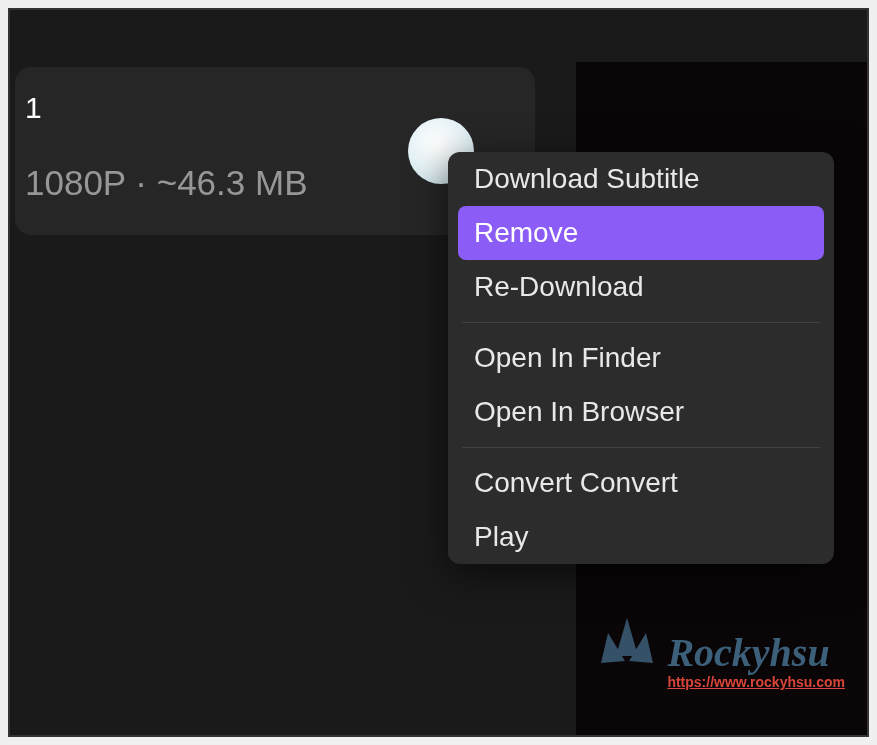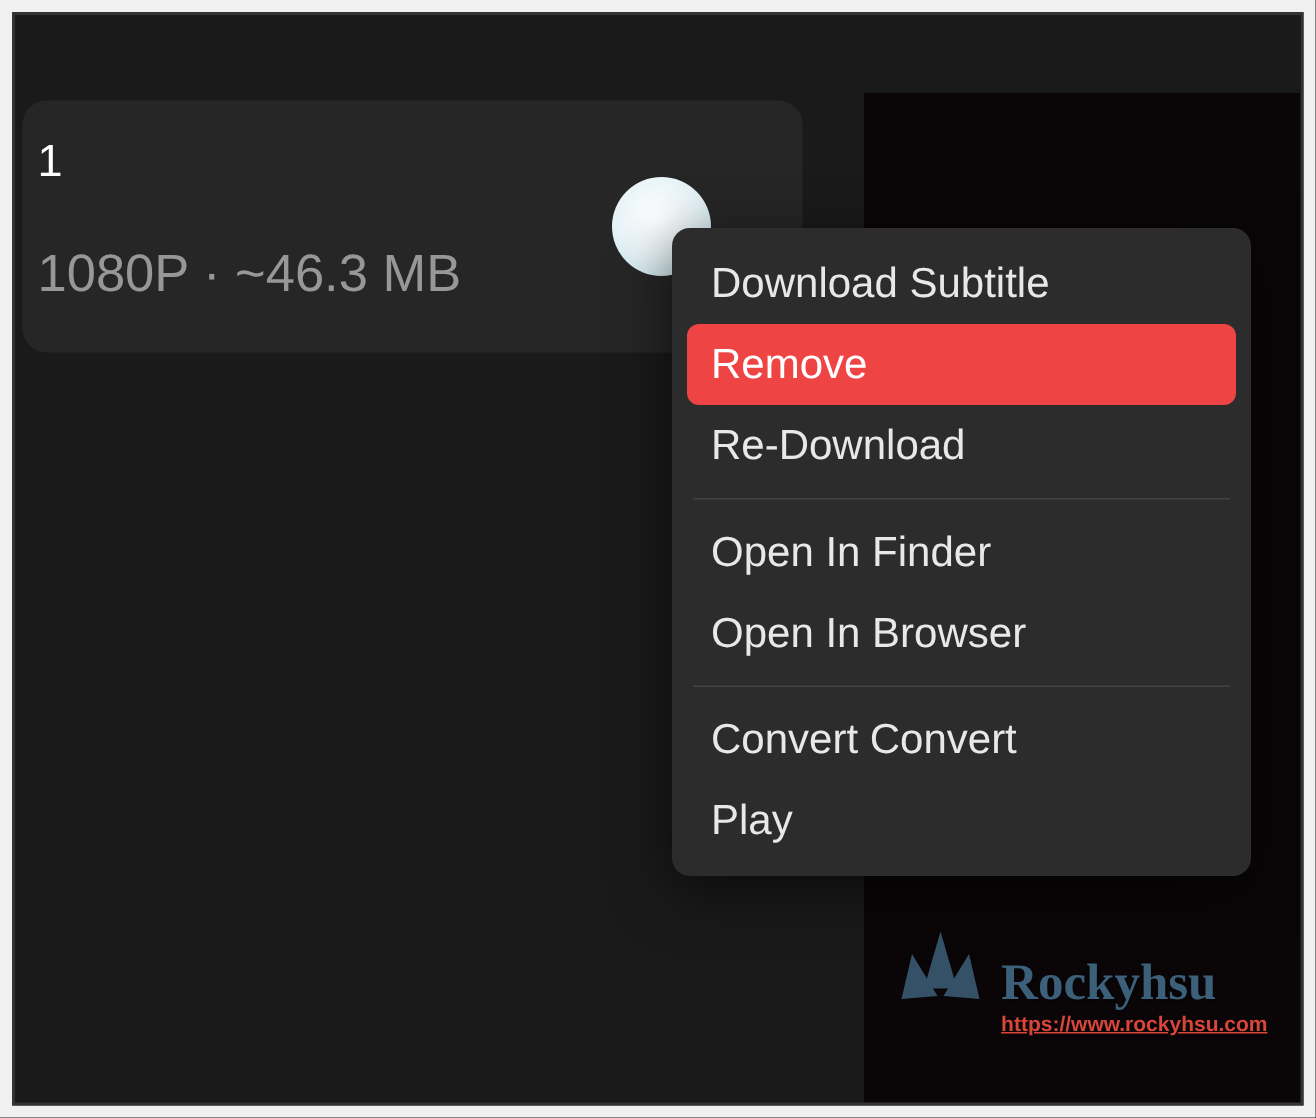--- a/index.html
+++ b/index.html
@@ -82,34 +82,34 @@
       border-radius: 50%;
       background: radial-gradient(circle at 45% 40%, #ffffff 0%, #f5fafc 25%, #e8f4f8 50%, #d8ecf2 70%, #cce5ed 85%, #c0dee8 100%);
     }
     .context-menu {
       position: absolute;
       top: 142px;
       left: 438px;
       width: 386px;
       background: #2c2c2c;
       border-radius: 12px;
-      padding: 10px 10px;
+      padding: 0 10px;
       box-shadow: 0 10px 40px rgba(0,0,0,0.6);
     }
     .menu-item {
       color: #e8e8e8;
       font-size: 28px;
       font-weight: 400;
       padding: 11px 16px;
       border-radius: 8px;
       cursor: pointer;
       white-space: nowrap;
     }
     .menu-item.selected {
-      background: #ef4444;
+      background: #8b5cf6;
       color: #ffffff;
     }
     .menu-separator {
       height: 1px;
       background: #424242;
       margin: 8px 4px;
     }
     .watermark {
       position: absolute;
       bottom: 46px;
@@ -127,22 +127,23 @@
       width: 100%;
       height: 100%;
     }
     .watermark-text {
       display: flex;
       flex-direction: column;
       line-height: 1;
     }
     .watermark-title {
       color: #3c5f7a;
-      font-size: 34px;
+      font-size: 40px;
       font-weight: 700;
+      font-style: italic;
       font-family: Georgia, serif;
       text-shadow: 1px 1px 2px rgba(0,0,0,0.3);
       margin-top: 40px;
     }
     .watermark-url {
       color: #d9453a;
       font-size: 14px;
       font-weight: 700;
       text-decoration: underline;
       margin-top: 2px;

